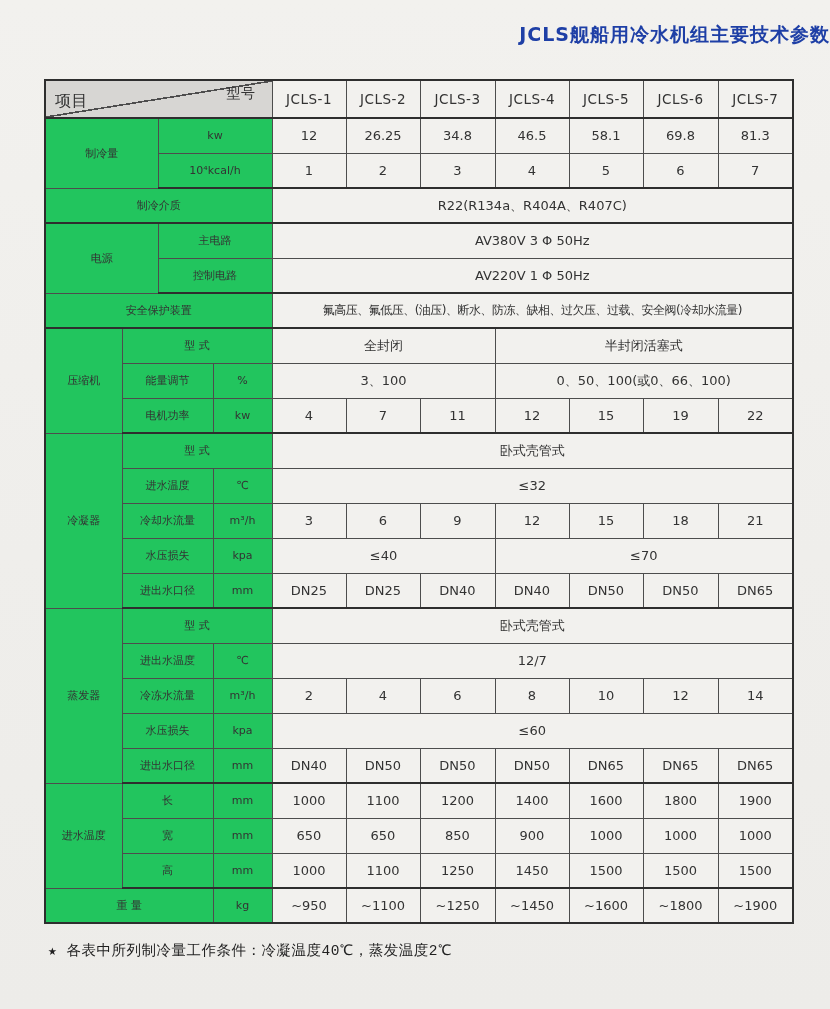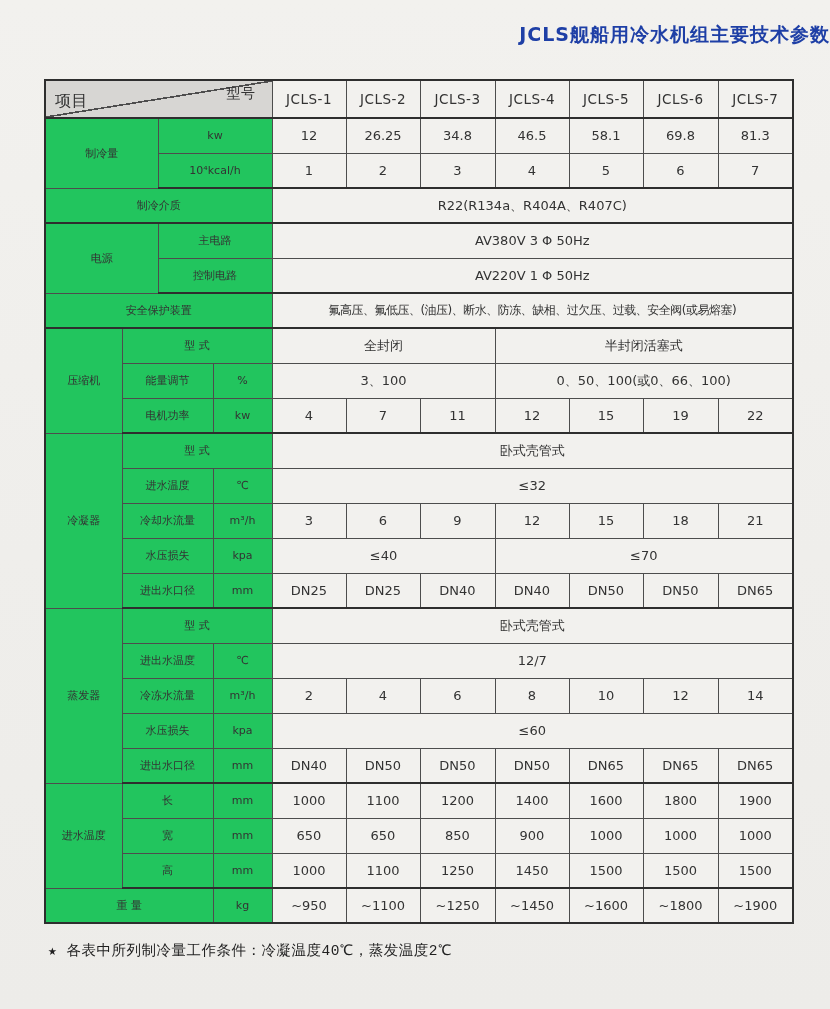--- a/index.html
+++ b/index.html
@@ -124,21 +124,21 @@
         <td colspan="2" rowspan="2" class="lbl">电源</td>
         <td colspan="2" class="lbl">主电路</td>
         <td colspan="7" class="val">AV380V 3 Φ 50Hz</td>
       </tr>
       <tr class="group-end">
         <td colspan="2" class="lbl">控制电路</td>
         <td colspan="7" class="val">AV220V 1 Φ 50Hz</td>
       </tr>
       <tr class="group-end">
         <td colspan="4" class="lbl">安全保护装置</td>
-        <td colspan="7" class="val wide-text">氟高压、氟低压、(油压)、断水、防冻、缺相、过欠压、过载、安全阀(或易熔塞)</td>
+        <td colspan="7" class="val wide-text">氟高压、氟低压、(油压)、断水、防冻、缺相、过欠压、过载、安全阀(冷却水流量)</td>
       </tr>
       <tr>
         <td rowspan="3" class="lbl">压缩机</td>
         <td colspan="3" class="lbl">型 式</td>
         <td colspan="3" class="val">全封闭</td>
         <td colspan="4" class="val">半封闭活塞式</td>
       </tr>
       <tr>
         <td colspan="2" class="lbl">能量调节</td>
         <td class="lbl">%</td>

